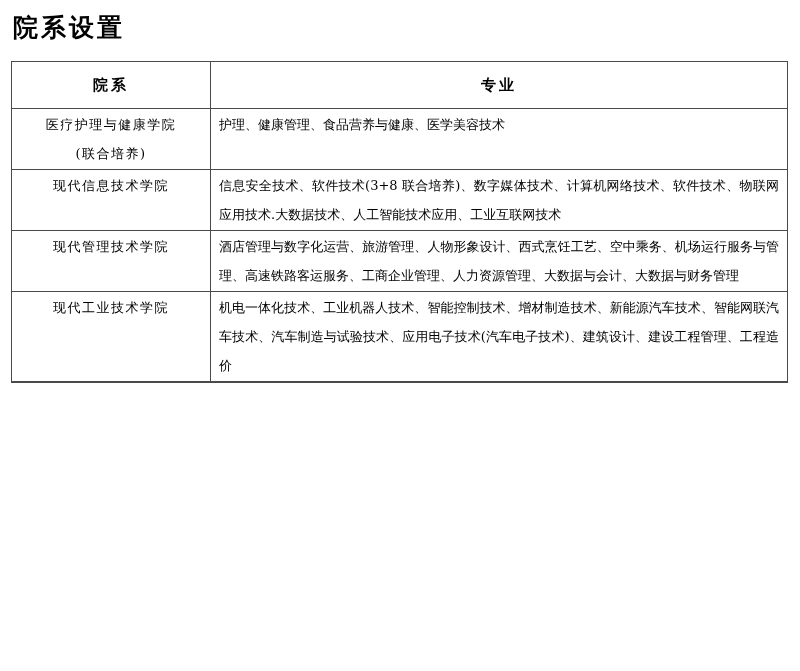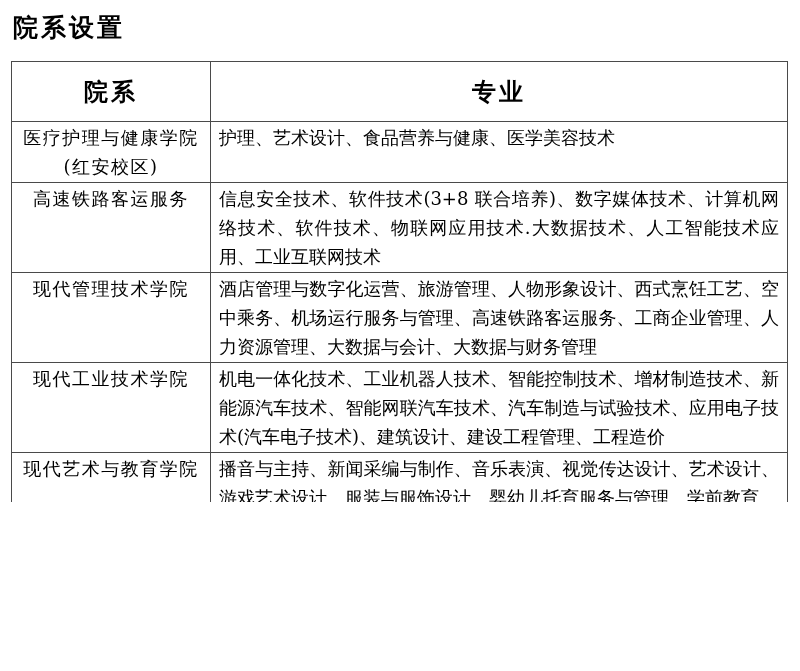--- a/index.html
+++ b/index.html
@@ -33,32 +33,32 @@
     border: 1px solid #4a4a4a;
   }
   .dept-table th,
   .dept-table td {
     border: 1px solid #4a4a4a;
     box-sizing: border-box;
   }
   .dept-table thead th {
     font-family: "Liberation Sans", sans-serif;
     font-weight: bold;
-    font-size: 24px;
+    font-size: 15px;
     letter-spacing: 3px;
     text-align: center;
     vertical-align: middle;
     padding: 14px 0 13px 0;
     background: #ffffff;
   }
   .col-dept { width: 199px; }
   .col-major { width: 577px; }
   .dept-table tbody td {
     vertical-align: top;
-    font-size: 18px;
+    font-size: 13px;
     line-height: 29px;
     padding: 1px 8px;
   }
   td.cell-dept {
     text-align: center;
     letter-spacing: 1.5px;
     padding: 1px 4px;
   }
   td.cell-majors {
     text-align: justify;
@@ -77,43 +77,37 @@
     <thead>
       <tr>
         <th class="col-dept">院系</th>
         <th class="col-major">专业</th>
       </tr>
     </thead>
     <tbody id="table-body">
         <tr>
           <td class="cell-dept">
             <div>医疗护理与健康学院</div>
-            <div>(红安校区)</div>
+            <div>(联合培养)</div>
           </td>
-          <td class="cell-majors">护理、艺术设计、食品营养与健康、医学美容技术</td>
+          <td class="cell-majors">护理、健康管理、食品营养与健康、医学美容技术</td>
         </tr>
         <tr>
           <td class="cell-dept">
-            <div>高速铁路客运服务</div>
+            <div>现代信息技术学院</div>
           </td>
           <td class="cell-majors">信息安全技术、软件技术(3+8 联合培养)、数字媒体技术、计算机网络技术、软件技术、物联网应用技术.大数据技术、人工智能技术应用、工业互联网技术</td>
         </tr>
         <tr>
           <td class="cell-dept">
             <div>现代管理技术学院</div>
           </td>
           <td class="cell-majors">酒店管理与数字化运营、旅游管理、人物形象设计、西式烹饪工艺、空中乘务、机场运行服务与管理、高速铁路客运服务、工商企业管理、人力资源管理、大数据与会计、大数据与财务管理</td>
         </tr>
         <tr>
           <td class="cell-dept">
             <div>现代工业技术学院</div>
           </td>
           <td class="cell-majors">机电一体化技术、工业机器人技术、智能控制技术、增材制造技术、新能源汽车技术、智能网联汽车技术、汽车制造与试验技术、应用电子技术(汽车电子技术)、建筑设计、建设工程管理、工程造价</td>
         </tr>
-        <tr>
-          <td class="cell-dept">
-            <div>现代艺术与教育学院</div>
-          </td>
-          <td class="cell-majors">播音与主持、新闻采编与制作、音乐表演、视觉传达设计、艺术设计、游戏艺术设计、服装与服饰设计、婴幼儿托育服务与管理、学前教育</td>
-        </tr>
       </tbody>
   </table>
 </div>
 
 </body></html>

